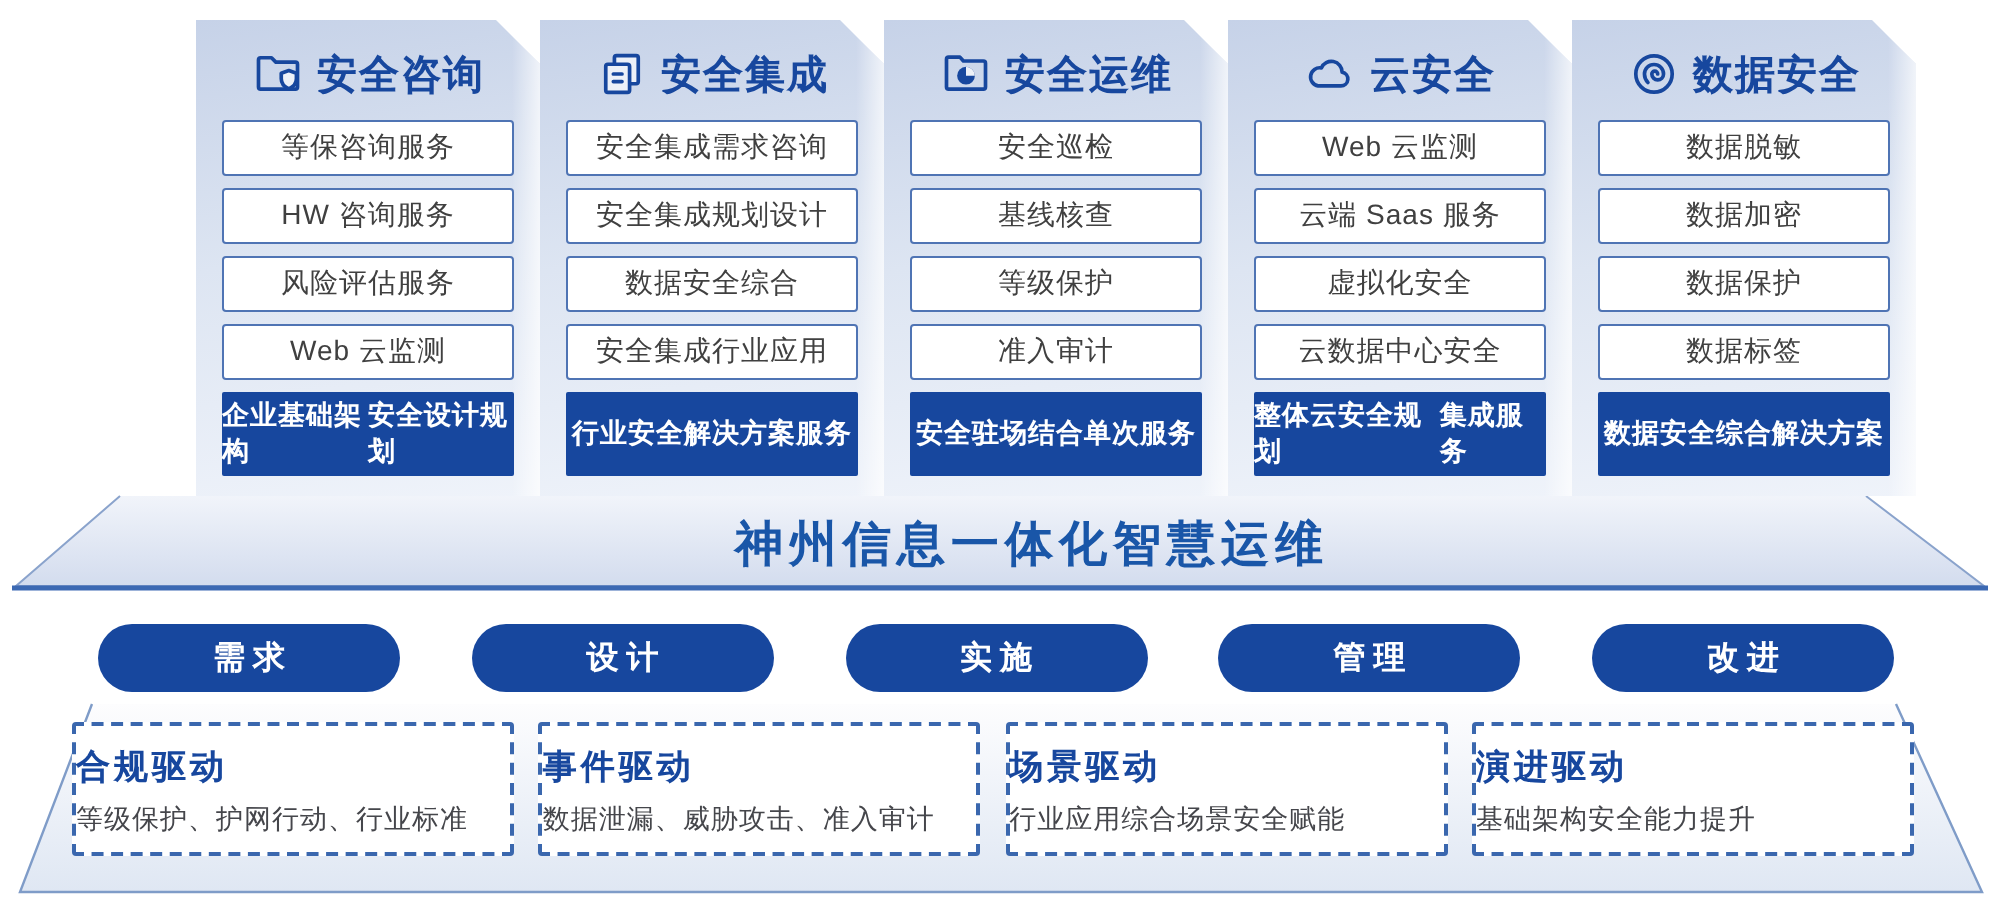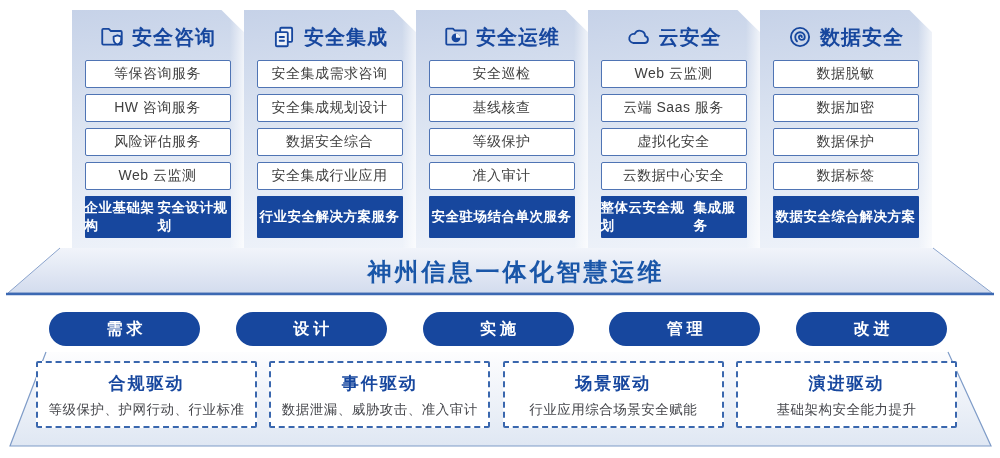--- a/index.html
+++ b/index.html
@@ -6,21 +6,21 @@
   .stage{
     position:relative;width:1000px;height:458px;overflow:hidden;
     background:#ffffff;
     font-family:"Liberation Sans","DejaVu Sans",sans-serif;
   }
   
   .platform-layer{position:absolute;inset:0;width:1000px;height:458px;z-index:0;}
   
   .columns{
     position:absolute;left:45px;top:10px;width:913px;height:238px;
-    display:flex;justify-content:center;z-index:2;
+    display:flex;justify-content:flex-end;z-index:2;
   }
   .card{
     position:relative;width:172px;height:238px;box-sizing:border-box;
     padding-top:12px;
     background:linear-gradient(172deg,#c6d2e8 0%,#dde5f2 48%,#eff3fa 100%);
     clip-path:polygon(0 0,calc(100% - 22px) 0,100% 22px,100% 100%,0 100%);
   }
   .card::after{
     content:"";position:absolute;top:0;right:0;bottom:0;width:14px;
     background:linear-gradient(90deg,rgba(255,255,255,0),rgba(255,255,255,.7));
@@ -61,21 +61,21 @@
     color:#fff;font-size:16px;font-weight:bold;letter-spacing:4px;text-indent:4px;
   }
   
   .drivers{
     position:absolute;left:36px;top:361px;width:921px;
     display:flex;justify-content:space-between;z-index:2;
   }
   .driver{
     width:221px;height:67px;box-sizing:border-box;background:#fff;
     border:2px dashed #3a67ae;border-radius:2px;
-    display:flex;flex-direction:column;align-items:center;
+    display:flex;flex-direction:column;
   }
   .driver-title{margin-top:9px;font-size:17px;font-weight:bold;color:#17479E;letter-spacing:2px;}
   .driver-desc{margin-top:6px;font-size:13.5px;color:#45464B;letter-spacing:.5px;}
   .icon svg{stroke:#17479E;fill:none;stroke-width:1.7;stroke-linejoin:round;stroke-linecap:round;}
 </style>
 </head>
 <body>
 
 <div class="stage">
 

